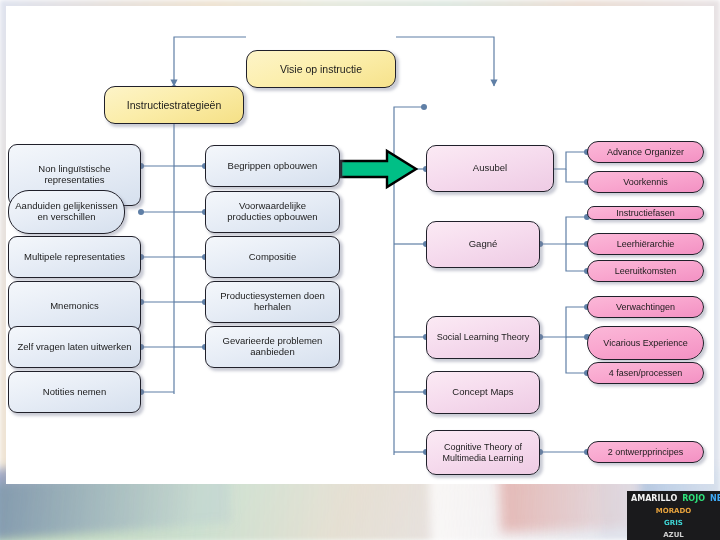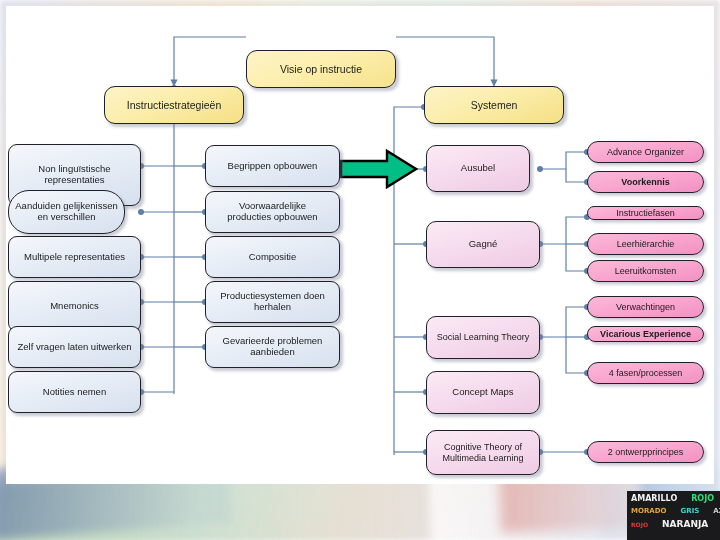--- a/index.html
+++ b/index.html
@@ -72,26 +72,26 @@
     width: 93px; height: 49px;
     background: #1a1a1c;
     overflow: hidden;
     font-family: "DejaVu Sans", sans-serif;
     font-weight: bold;
     filter: blur(.3px);
   }
   .stroop-row {
     display: flex;
     align-items: center;
-    gap: 14px;
+    gap: 5px;
     padding: 0 4px;
     line-height: 1;
   }
   .stroop-r1 { margin-top: 4px; font-size: 8px; }
-  .stroop-r2 { margin-top: 5px; font-size: 7px; }
+  .stroop-r2 { margin-top: 5px; font-size: 7px; flex-direction: column; }
   .stroop-r3 { margin-top: 5px; font-size: 9px; }
   .sw { white-space: nowrap; }
 
   
   .canvas {
     position: absolute;
     left: 6px; top: 6px;
     width: 708px; height: 478px;
     background: #ffffff;
   }
@@ -273,23 +273,20 @@
   </svg>
 
   <div class="node node-root" style="left:246px; top:18px; width:150px; height:38px;margin-top:32px;">
     <span>Visie op instructie</span>
   </div>
 
   <div class="node node-level2" style="left:104px; top:86px; width:140px; height:38px;">
     <span>Instructiestrategieën</span>
   </div>
 
-  <div class="node node-level2" style="left:424px; top:86px; width:140px; height:38px;">
-    <span>Systemen</span>
-  </div>
 
   <div class="node node-blue" style="left:8px; top:144px; width:133px; height:62px; padding:0 6px;">
     <span>Non linguïstische representaties</span>
   </div>
   <div class="node node-blue" style="left:8px; top:190px; width:117px; height:44px; padding:0 4px;border-radius:21px;">
     <span>Aanduiden gelijkenissen en verschillen</span>
   </div>
   <div class="node node-blue" style="left:8px; top:236px; width:133px; height:42px; padding:0 4px;">
     <span>Multipele representaties</span>
   </div>
@@ -312,57 +309,57 @@
   <div class="node node-blue" style="left:205px; top:236px; width:135px; height:42px; padding:0 20px;">
     <span>Compositie</span>
   </div>
   <div class="node node-blue" style="left:205px; top:281px; width:135px; height:42px; padding:0 6px;">
     <span>Productiesystemen doen herhalen</span>
   </div>
   <div class="node node-blue" style="left:205px; top:326px; width:135px; height:42px; padding:0 6px;">
     <span>Gevarieerde problemen aanbieden</span>
   </div>
 
-  <div class="node node-pink" style="left:426px; top:145px; width:104px; height:47px;">
+  <div class="node node-pink" style="left:426px; top:145px; width:128px; height:47px;">
     <span>Ausubel</span>
   </div>
   <div class="node node-pink" style="left:426px; top:221px; width:114px; height:47px;">
     <span>Gagné</span>
   </div>
   <div class="node node-pink" style="left:426px; top:316px; width:114px; height:43px; padding:0 3px; font-size:9px;">
     <span>Social Learning Theory</span>
   </div>
   <div class="node node-pink" style="left:426px; top:371px; width:114px; height:43px;">
     <span>Concept Maps</span>
   </div>
   <div class="node node-pink" style="left:426px; top:430px; width:114px; height:45px; padding:0 3px; font-size:9px;">
     <span>Cognitive Theory of Multimedia Learning</span>
   </div>
 
   <div class="node node-pill" style="left:587px; top:141px; width:117px; height:22px;">
     <span>Advance Organizer</span>
   </div>
-  <div class="node node-pill" style="left:587px; top:171px; width:117px; height:22px;font-weight:bold;">
+  <div class="node node-pill" style="left:587px; top:171px; width:117px; height:22px;">
     <span>Voorkennis</span>
   </div>
 
   <div class="node node-pill" style="left:587px; top:206px; width:117px; height:14px;">
     <span>Instructiefasen</span>
   </div>
   <div class="node node-pill" style="left:587px; top:233px; width:117px; height:22px;">
     <span>Leerhiërarchie</span>
   </div>
   <div class="node node-pill" style="left:587px; top:260px; width:117px; height:22px;">
     <span>Leeruitkomsten</span>
   </div>
 
   <div class="node node-pill" style="left:587px; top:296px; width:117px; height:22px;">
     <span>Verwachtingen</span>
   </div>
-  <div class="node node-pill" style="left:587px; top:326px; width:117px; height:16px;font-weight:bold;">
+  <div class="node node-pill" style="left:587px; top:326px; width:117px; height:34px;">
     <span>Vicarious Experience</span>
   </div>
   <div class="node node-pill" style="left:587px; top:362px; width:117px; height:22px;">
     <span>4 fasen/processen</span>
   </div>
 
   <div class="node node-pill" style="left:587px; top:441px; width:117px; height:22px;">
     <span>2 ontwerpprincipes</span>
   </div>
 

